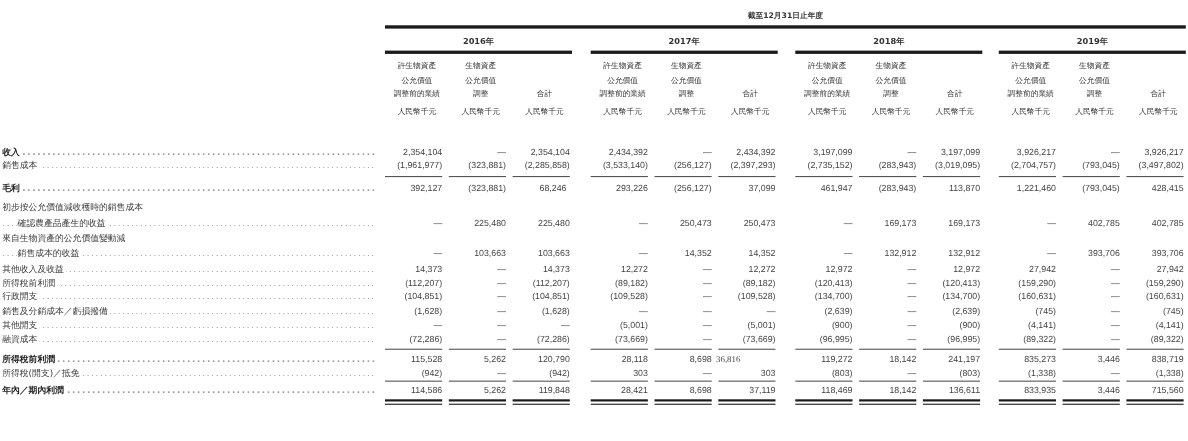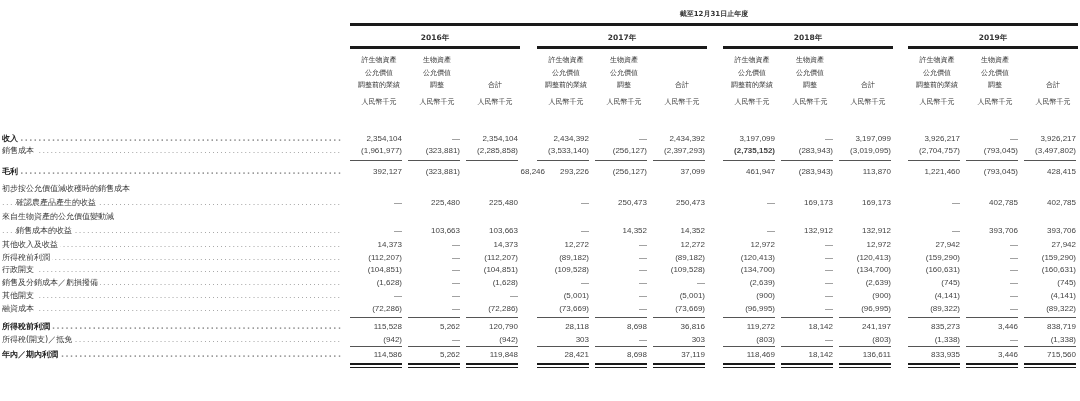--- a/index.html
+++ b/index.html
@@ -124,30 +124,30 @@
     <div class="abs cell" style="left: 903px; top: 133px;">3,926,217</div>
     <div class="abs cell" style="left: 961px; top: 133px;">—</div>
     <div class="abs cell" style="left: 1019px; top: 133px;">3,926,217</div>
     <div class="abs label" style="top: 145px;"><span class="dots">........................................................................................................................................................................................................</span><span class="txt">銷售成本</span></div>
     <div class="abs cell" style="left: 345px; top: 145px;">(1,961,977)</div>
     <div class="abs cell" style="left: 403px; top: 145px;">(323,881)</div>
     <div class="abs cell" style="left: 461px; top: 145px;">(2,285,858)</div>
     <div class="abs cell" style="left: 532px; top: 145px;">(3,533,140)</div>
     <div class="abs cell" style="left: 590px; top: 145px;">(256,127)</div>
     <div class="abs cell" style="left: 648px; top: 145px;">(2,397,293)</div>
-    <div class="abs cell" style="left: 718px; top: 145px; font-weight: bold;">(2,735,152)</div>
+    <div class="abs cell" style="left: 718px; top: 145px;">(2,735,152)</div>
     <div class="abs cell" style="left: 776px; top: 145px;">(283,943)</div>
     <div class="abs cell" style="left: 834px; top: 145px;">(3,019,095)</div>
     <div class="abs cell" style="left: 903px; top: 145px;">(2,704,757)</div>
     <div class="abs cell" style="left: 961px; top: 145px;">(793,045)</div>
     <div class="abs cell" style="left: 1019px; top: 145px;">(3,497,802)</div>
     <div class="abs label bold" style="top: 166px;"><span class="dots">........................................................................................................................................................................................................</span><span class="txt">毛利</span></div>
     <div class="abs cell" style="left: 345px; top: 166px;">392,127</div>
     <div class="abs cell" style="left: 403px; top: 166px;">(323,881)</div>
-    <div class="abs cell" style="left: 488px; top: 166px;">68,246</div>
+    <div class="abs cell" style="left: 458px; top: 166px;">68,246</div>
     <div class="abs cell" style="left: 532px; top: 166px;">293,226</div>
     <div class="abs cell" style="left: 590px; top: 166px;">(256,127)</div>
     <div class="abs cell" style="left: 648px; top: 166px;">37,099</div>
     <div class="abs cell" style="left: 718px; top: 166px;">461,947</div>
     <div class="abs cell" style="left: 776px; top: 166px;">(283,943)</div>
     <div class="abs cell" style="left: 834px; top: 166px;">113,870</div>
     <div class="abs cell" style="left: 903px; top: 166px;">1,221,460</div>
     <div class="abs cell" style="left: 961px; top: 166px;">(793,045)</div>
     <div class="abs cell" style="left: 1019px; top: 166px;">428,415</div>
     <div class="abs label" style="top: 183px;"><span class="txt">初步按公允價值減收穫時的銷售成本</span></div>
@@ -255,21 +255,21 @@
     <div class="abs cell" style="left: 834px; top: 303px;">(96,995)</div>
     <div class="abs cell" style="left: 903px; top: 303px;">(89,322)</div>
     <div class="abs cell" style="left: 961px; top: 303px;">—</div>
     <div class="abs cell" style="left: 1019px; top: 303px;">(89,322)</div>
     <div class="abs label bold" style="top: 321px;"><span class="dots">........................................................................................................................................................................................................</span><span class="txt">所得稅前利潤</span></div>
     <div class="abs cell" style="left: 345px; top: 321px;">115,528</div>
     <div class="abs cell" style="left: 403px; top: 321px;">5,262</div>
     <div class="abs cell" style="left: 461px; top: 321px;">120,790</div>
     <div class="abs cell" style="left: 532px; top: 321px;">28,118</div>
     <div class="abs cell" style="left: 590px; top: 321px;">8,698</div>
-    <div class="abs cell" style="left: 648px; top: 321px;">36,816</div>
+    <div class="abs cell" style="left: 616px; top: 321px; font-family: Liberation Serif, serif;">36,816</div>
     <div class="abs cell" style="left: 718px; top: 321px;">119,272</div>
     <div class="abs cell" style="left: 776px; top: 321px;">18,142</div>
     <div class="abs cell" style="left: 834px; top: 321px;">241,197</div>
     <div class="abs cell" style="left: 903px; top: 321px;">835,273</div>
     <div class="abs cell" style="left: 961px; top: 321px;">3,446</div>
     <div class="abs cell" style="left: 1019px; top: 321px;">838,719</div>
     <div class="abs label" style="top: 334px;"><span class="dots">........................................................................................................................................................................................................</span><span class="txt">所得稅(開支)／抵免</span></div>
     <div class="abs cell" style="left: 345px; top: 334px;">(942)</div>
     <div class="abs cell" style="left: 403px; top: 334px;">—</div>
     <div class="abs cell" style="left: 461px; top: 334px;">(942)</div>

